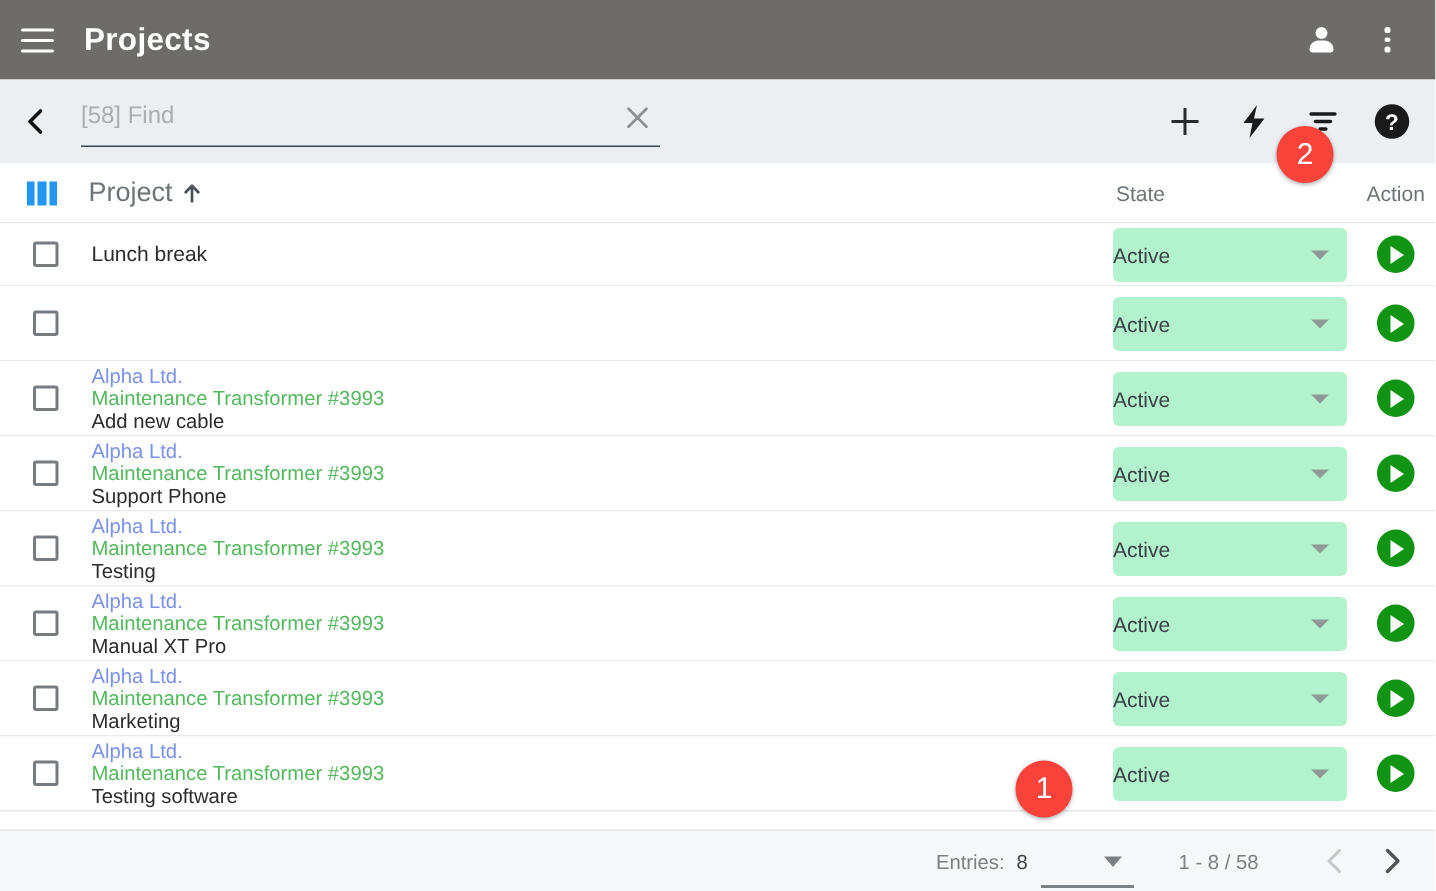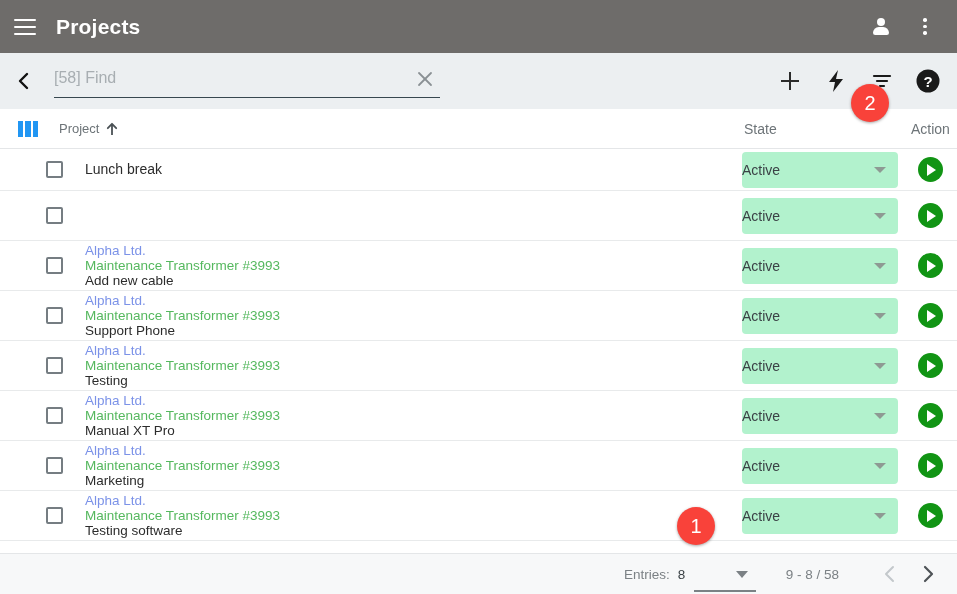--- a/index.html
+++ b/index.html
@@ -48,28 +48,28 @@
   .tool-ic { cursor:pointer; display:flex; align-items:center; justify-content:center; width:26px; height:26px;}
 
   
   .thead {
     position:absolute; left:0; top:109px; width:957px; height:40px;
     background:#fff; display:flex; align-items:center;
     border-bottom:1px solid #e4e6e8;
   }
   .col-icon { margin-left:18px; width:20px; height:16px; display:flex; gap:2px; cursor:pointer;}
   .col-icon i { flex:1; background:#2196f3; }
-  .th-project { margin-left:21px; font-size:13px; color:#6d7478; display:flex; align-items:center; gap:7px; cursor:pointer;}
+  .th-project { margin-left:21px; font-size:18px; color:#6d7478; display:flex; align-items:center; gap:7px; cursor:pointer;}
   .th-state { position:absolute; left:744px; font-size:14px; color:#6d7478;}
   .th-action { position:absolute; left:911px; font-size:14px; color:#6d7478;}
 
   .rows { position:absolute; left:0; top:149px; width:957px; }
   .row {
     position:relative; width:957px; display:flex; align-items:center;
-    border-bottom:1px solid #e8eaeb; background:#fff;padding-left:24px;
+    border-bottom:1px solid #e8eaeb; background:#fff;
   }
   .row.h1 { height:42px; }
   .row.h2 { height:50px; }
   .row.h3 { height:50px; }
   .cb {
     margin-left:22px; width:17px; height:17px; border:2px solid #757d82;
     border-radius:2px; background:#fff; cursor:pointer; flex:none;
   }
   .cell-project { margin-left:22px; display:flex; flex-direction:column; justify-content:center; line-height:15px;}
   .t-cust { font-size:13.5px; color:#7b92e8; }
@@ -333,21 +333,21 @@
       </div>
     </div>
 
   <div class="footer">
     <div class="entries-lbl">Entries:</div>
     <div class="entries-box">
       <div class="entries-val">8</div>
       <div class="entries-caret"></div>
       <div class="entries-underline"></div>
     </div>
-    <div class="range-lbl">9 - 8 / 58</div>
+    <div class="range-lbl">1 - 8 / 58</div>
     <div class="pager">
       <div class="pg">
         <svg width="16" height="20" viewBox="0 0 16 20">
           <polyline points="11,3 4,10 11,17" fill="none" stroke="#c3c8cb" stroke-width="2" stroke-linecap="round" stroke-linejoin="round"></polyline>
         </svg>
       </div>
       <div class="pg">
         <svg width="16" height="20" viewBox="0 0 16 20">
           <polyline points="5,3 12,10 5,17" fill="none" stroke="#4e5357" stroke-width="2.2" stroke-linecap="round" stroke-linejoin="round"></polyline>
         </svg>

